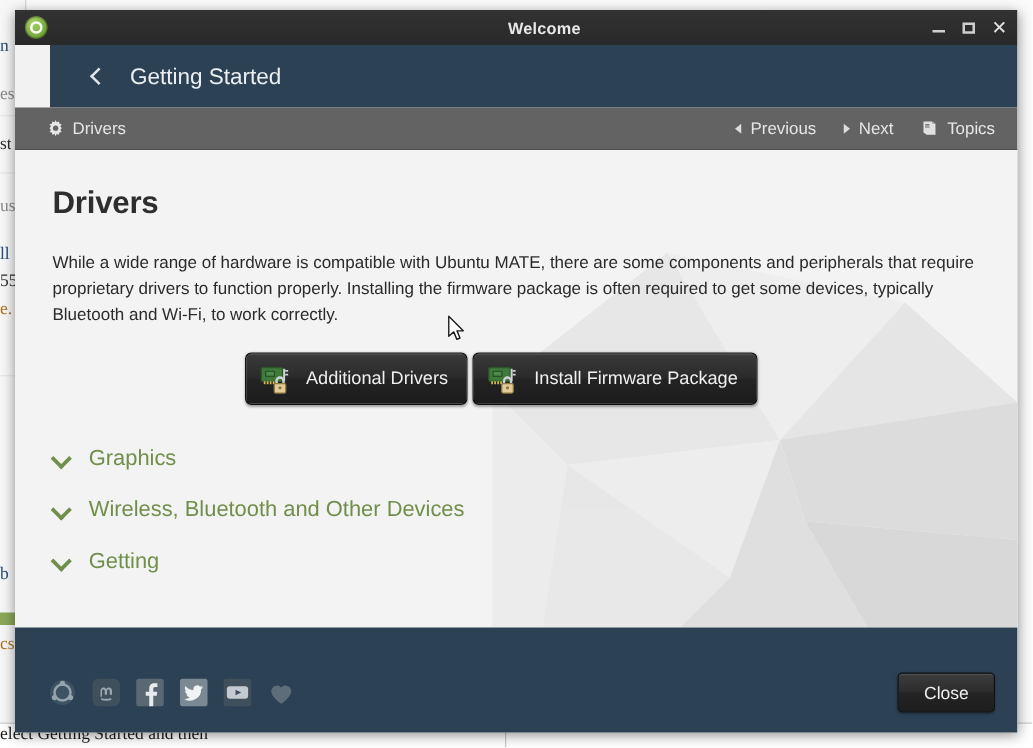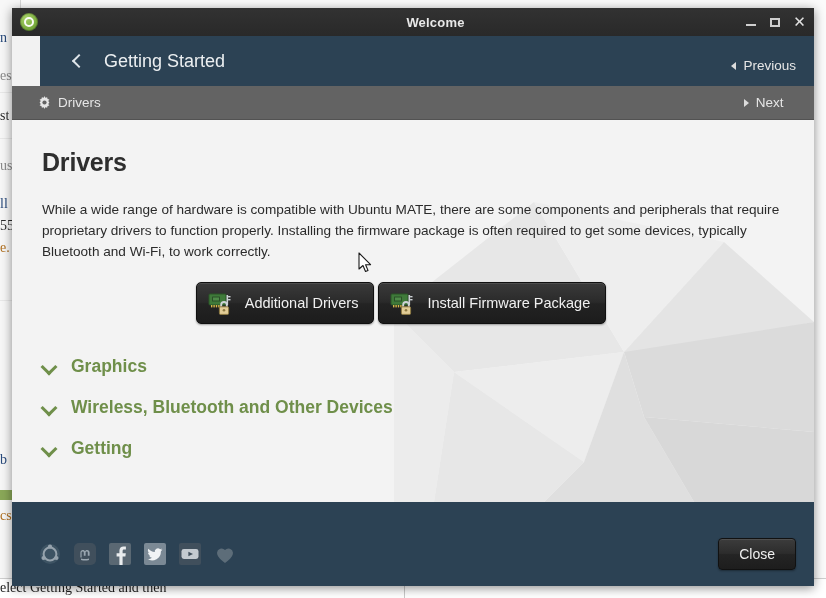--- a/index.html
+++ b/index.html
@@ -203,21 +203,20 @@
   .nav-left {
     display: flex;
     align-items: center;
     gap: 8px;
     flex: 1;
   }
   .nav-right {
     display: flex;
     align-items: center;
     gap: 22px;
-    flex-direction: column;
   }
   .nav-item {
     display: flex;
     align-items: center;
     gap: 7px;
     color: #e6e6e6;
     font-size: 13.5px;
     cursor: pointer;
     white-space: nowrap;
   }
@@ -323,21 +322,21 @@
     position: absolute;
     left: 1px; top: 2px;
     width: 9px; height: 9px;
     border-right: 3px solid #6f8f4a;
     border-bottom: 3px solid #6f8f4a;
     transform: rotate(45deg);
   }
   .section-label {
     color: #6f8f4a;
     font-size: 17.5px;
-    font-weight: bold;
+    font-weight: normal;
   }
 
   
   .footer {
     height: 103px;
     background: #2c4254;
     display: flex;
     align-items: center;
     padding: 0 18px 0 26px;
     box-sizing: border-box;

